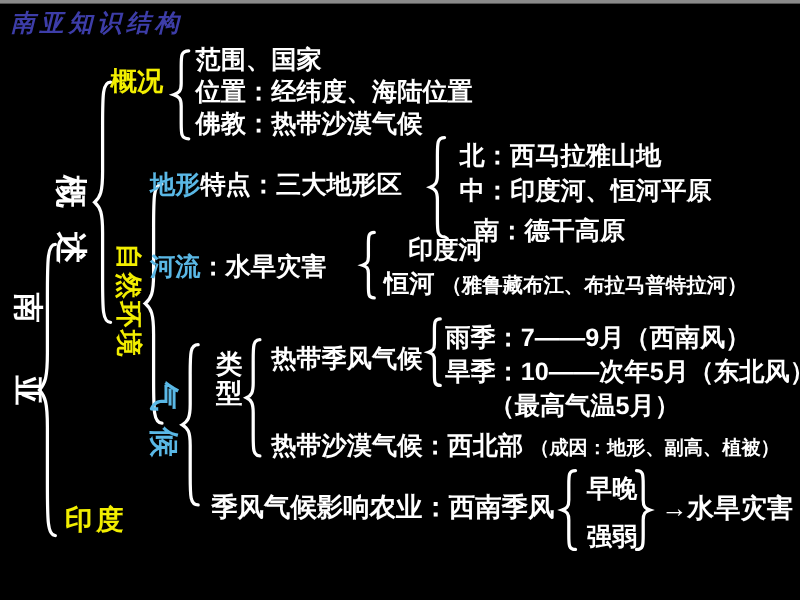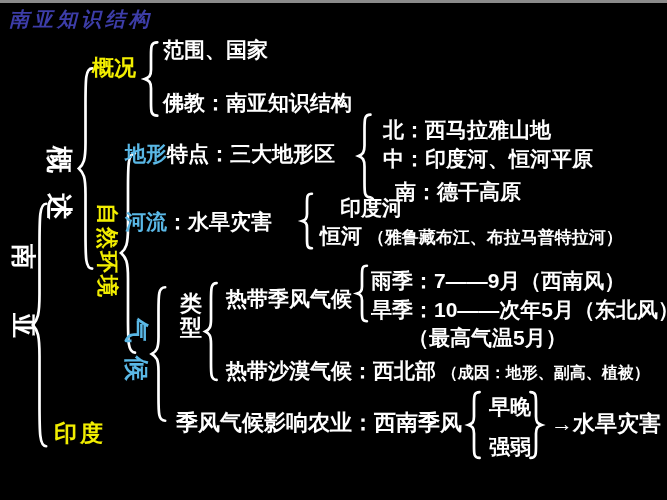--- a/index.html
+++ b/index.html
@@ -54,21 +54,22 @@
     <path d="M 17 3 C 10 3, 10 8, 10 20 L 10 38 C 10 46, 8 48, 3 50 C 8 52, 10 54, 10 62 L 10 80 C 10 92, 10 97, 17 97"></path>
   </svg>
 
   <div class="abs yellow t23" style="left:54px;top:418px;letter-spacing:3px;">印度</div>
 
   <div class="abs yellow t22" style="left:92px;top:53px;">概况</div>
   <svg class="brace" style="left:142px;top:40px;width:18px;height:78px;" viewBox="0 0 20 100" preserveAspectRatio="none">
     <path d="M 17 3 C 10 3, 10 8, 10 20 L 10 38 C 10 46, 8 48, 3 50 C 8 52, 10 54, 10 62 L 10 80 C 10 92, 10 97, 17 97"></path>
   </svg>
   <div class="abs white t21" style="left:163px;top:36px;">范围、国家</div>
-  <div class="abs white t21" style="left:163px;top:89px;">佛教：南亚知识结构</div>
+  <div class="abs white t21" style="left:163px;top:62px;">位置：经纬度、海陆位置</div>
+  <div class="abs white t21" style="left:163px;top:89px;">佛教：热带沙漠气候</div>
 
   <div class="abs vrot yellow" style="left:61px;top:238px;width:96px;height:26px;font-size:22px;letter-spacing:2px;">自然环境</div>
   <svg class="brace" style="left:118px;top:147px;width:20px;height:212px;" viewBox="0 0 20 100" preserveAspectRatio="none">
     <path d="M 17 3 C 10 3, 10 8, 10 20 L 10 38 C 10 46, 8 48, 3 50 C 8 52, 10 54, 10 62 L 10 80 C 10 92, 10 97, 17 97"></path>
   </svg>
 
   <div class="abs t21" style="left:125px;top:140px;">
     <span class="cyan">地形</span><span class="white">特点：三大地形区</span>
   </div>
   <svg class="brace" style="left:356px;top:112px;width:17px;height:88px;" viewBox="0 0 20 100" preserveAspectRatio="none">

